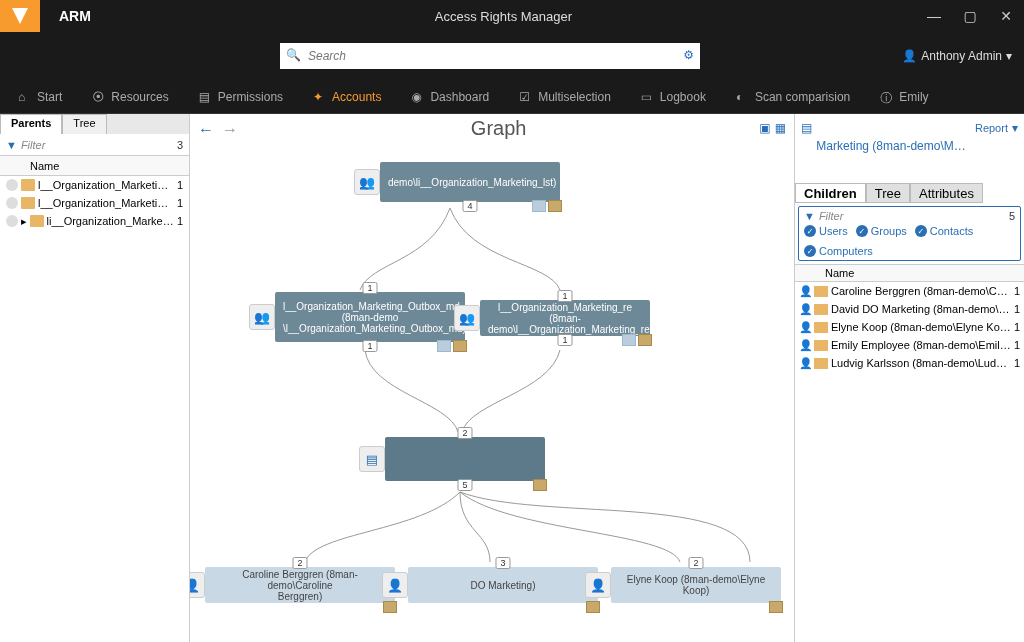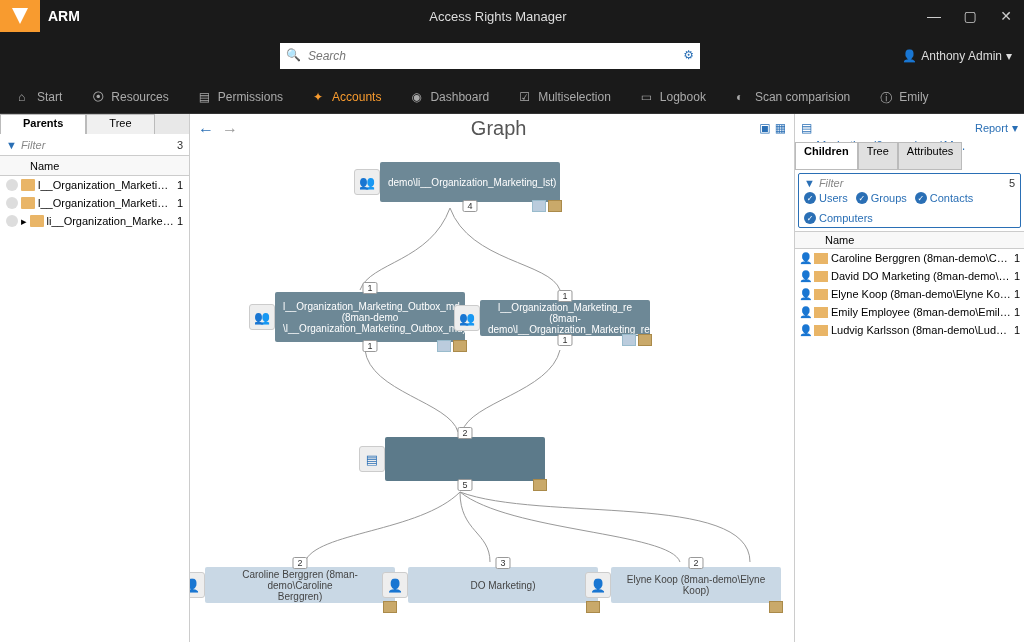--- a/index.html
+++ b/index.html
@@ -1,21 +1,21 @@
 <!DOCTYPE html>
 <html><head>
 <meta charset="utf-8">
 <style>
 * { box-sizing: border-box; margin: 0; padding: 0; font-family: 'Segoe UI', Arial, sans-serif; }
 body { width: 1024px; height: 642px; overflow: hidden; background: #fff; display: flex; flex-direction: column; font-size: 12px; }
 
 
 .titlebar { height: 32px; background: #1a1a1a; display: flex; align-items: center; color: #fff; }
 .titlebar .logo { width: 40px; height: 32px; background: #f89b2f; display: flex; align-items: center; justify-content: center; }
-.titlebar .appname { font-weight: bold; margin-left: 8px; font-size: 14px; }
+.titlebar .appname { font-weight: bold; margin-left: 19px; font-size: 14px; }
 .titlebar .title { flex: 1; text-align: center; font-size: 13px; color: #ddd; }
 .titlebar .winbtns { display: flex; }
 .titlebar .winbtn { width: 36px; height: 32px; display: flex; align-items: center; justify-content: center; color: #ccc; font-size: 14px; }
 
 
 .searchrow { height: 48px; background: #1a1a1a; display: flex; align-items: center; }
 .searchrow .spacer-l { flex: 0 0 280px; }
 .searchrow .searchbox { flex: 0 0 420px; position: relative; }
 .searchrow input { width: 100%; height: 26px; padding: 0 28px; border: none; font-size: 12px; font-style: italic; color: #888; }
 .searchrow .sicon { position: absolute; left: 6px; top: 5px; color: #888; }
@@ -28,21 +28,21 @@
 .nav .navitem { display: flex; align-items: center; gap: 5px; padding: 4px 6px; cursor: pointer; }
 .nav .navitem.active { color: #f89b2f; }
 .nav .nicon { width: 14px; height: 14px; display: inline-block; }
 
 
 .main { flex: 1; display: flex; overflow: hidden; }
 
 
 .leftp { width: 190px; border-right: 1px solid #ccc; display: flex; flex-direction: column; background: #fff; }
 .tabs { display: flex; height: 20px; background: #e8e8e8; font-size: 11px; }
-.tab { padding: 2px 22px; background: #f0f0f0; border: 1px solid #bbb; border-bottom: none; }
+.tab { padding: 2px 10px; background: #f0f0f0; border: 1px solid #bbb; border-bottom: none; }
 .tab.active { background: #fff; font-weight: bold; }
 .filterbar { display: flex; align-items: center; height: 22px; border-bottom: 1px solid #ccc; padding: 0 6px; font-size: 11px; color: #888; }
 .filterbar .cnt { margin-left: auto; color: #333; }
 .hdrrow { display: flex; height: 20px; border-bottom: 1px solid #ccc; background: #f8f8f8; font-size: 11px; padding-left: 30px; align-items: center; }
 .treeitem { display: flex; align-items: center; height: 18px; font-size: 11px; padding-left: 6px; gap: 3px; }
 .treeitem .fic { width: 14px; height: 12px; background: #e9b567; border-radius: 1px; }
 .treeitem .txt { flex: 1; overflow: hidden; text-overflow: ellipsis; white-space: nowrap; }
 .treeitem .num { margin-right: 6px; }
 .gic { width: 12px; height: 12px; border-radius: 50%; background: #ddd; display: inline-block; }
 
@@ -63,21 +63,21 @@
 .chips { position: absolute; right: -2px; bottom: -10px; display: flex; gap: 2px; }
 .chip { width: 14px; height: 12px; background: #c9a96a; border: 1px solid #aa8a4a; }
 .chip.b { background: #bcd; border-color: #9bc; }
 svg.edges { position: absolute; top: 0; left: 0; width: 100%; height: 100%; pointer-events: none; }
 svg.edges path { stroke: #999; fill: none; stroke-width: 1; }
 
 
 .rightp { width: 230px; border-left: 1px solid #ccc; display: flex; flex-direction: column; }
 .rightp .rtitle { height: 28px; display: flex; align-items: center; padding: 0 6px; font-size: 12px; color: #2a6fb5; gap: 4px; }
 .rightp .rtitle .txt { flex: 1; overflow: hidden; text-overflow: ellipsis; white-space: nowrap; margin-top: 36px; }
-.rightp .tabs2 { display: flex; height: 28px; font-size: 11px; }
+.rightp .tabs2 { display: flex; height: 20px; font-size: 13px; margin-top: 41px; }
 .rightp .tab2 { padding: 2px 8px; background: #e0e0e0; border: 1px solid #bbb; }
 .rightp .tab2.active { background: #fff; font-weight: bold; }
 .rightp .filterbox { margin: 3px; border: 1px solid #2a6fb5; border-radius: 2px; padding: 3px 5px; font-size: 11px; }
 .rightp .filterbox .fr { display: flex; align-items: center; gap: 4px; color: #888; font-style: italic; }
 .rightp .filterbox .cnt { margin-left: auto; font-style: normal; color: #333; }
 .rightp .filterbox .chks { display: flex; flex-wrap: wrap; gap: 8px; margin-top: 3px; }
 .rightp .chk { display: flex; align-items: center; gap: 3px; color: #2a6fb5; font-size: 11px; }
 .rightp .chk .dot { width: 12px; height: 12px; border-radius: 50%; background: #2a6fb5; color: #fff; display: flex; align-items: center; justify-content: center; font-size: 8px; }
 .rightp .listhdr { display: flex; height: 18px; border-top: 1px solid #ccc; border-bottom: 1px solid #ccc; background: #f8f8f8; font-size: 11px; padding-left: 30px; align-items: center; }
 .rightp .row { display: flex; align-items: center; height: 18px; font-size: 11px; padding-left: 4px; gap: 3px; }

